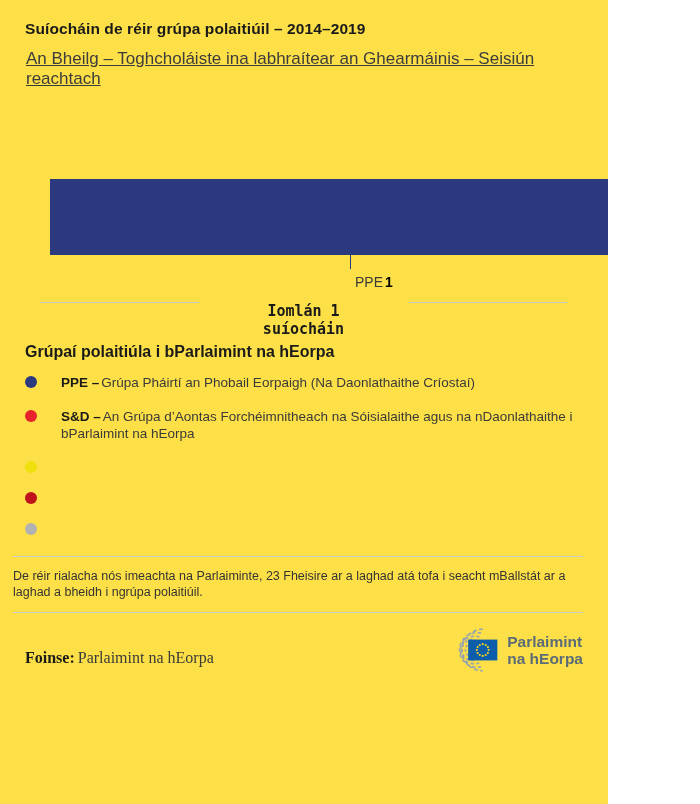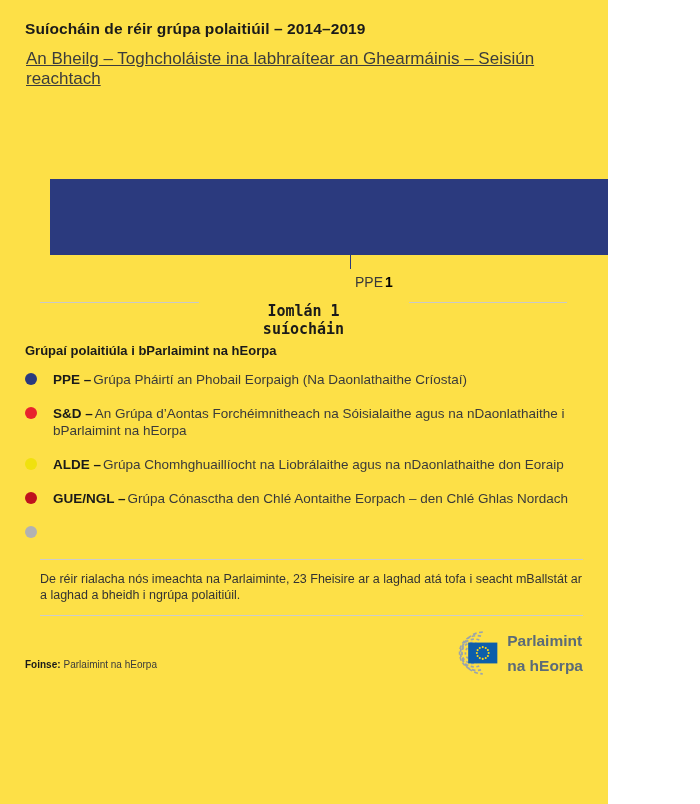--- a/index.html
+++ b/index.html
@@ -42,51 +42,51 @@
   .hline.right { margin-right:1px; }
   .total-text {
     width:210px; text-align:center;
     font-family:"DejaVu Sans Mono", monospace;
     font-weight:700; font-size:15px; line-height:18px; color:#1a1a1a;
     white-space:pre-line;
   }
   
   .legend-heading {
     margin:5px 16px 0 25px;
-    font-size:13px; font-weight:700; color:#1a1a1a;
+    font-size:16px; font-weight:700; color:#1a1a1a;
   }
   .legend { list-style:none; margin:13px 25px 0 25px; }
   .legend li {
     display:flex; align-items:flex-start;
     margin-bottom:17px;
   }
   .dot {
     flex:0 0 12px; width:12px; height:12px; border-radius:50%;
     margin:2px 0 0 0; background:#999;
   }
-  .legend-text { margin-left:16px; font-size:13.5px; line-height:17px; color:#3a3a3a; }
+  .legend-text { margin-left:24px; font-size:13.5px; line-height:17px; color:#3a3a3a; }
   .legend-text b { color:#1a1a1a; font-weight:700; margin-right:2px; }
   
   .footnote {
-    margin:21px 25px 0 40px;
+    margin:21px 25px 0 13px;
     border-top:1px solid #cccccc; border-bottom:1px solid #cccccc;
     padding:11px 0 12px 0;
     font-size:12.5px; line-height:16px; color:#333333;
   }
   
   .source-row {
     display:flex; justify-content:space-between; align-items:flex-end;
     margin:12px 25px 0 25px;
   }
-  .source { font-size:10px; color:#3a3a3a; padding-bottom:8px; }
+  .source { font-size:16px; color:#3a3a3a; padding-bottom:8px;font-family:Liberation Serif, serif; }
   .source b { color:#1a1a1a; font-weight:700; margin-right:3px; }
   .logo { display:flex; align-items:center; }
   .logo-text {
     margin-left:8px;
-    font-size:15.5px; font-weight:700; color:#5b6b78; line-height:25px;
+    font-size:15.5px; font-weight:700; color:#5b6b78; line-height:17px;
     white-space:pre-line;
   }
 </style>
 </head>
 <body>
 
 <div class="page">
 
   <h1 class="page-title">Suíocháin de réir grúpa polaitiúil – 2014–2019</h1>
   <h2 class="page-subtitle">An Bheilg – Toghcholáiste ina labhraítear an Ghearmáinis – Seisiún reachtach</h2>
@@ -114,25 +114,23 @@
     <li>
       <span class="dot" style="background-color: rgb(43, 58, 126);"></span>
       <p class="legend-text"><b>PPE –</b><span>Grúpa Pháirtí an Phobail Eorpaigh (Na Daonlathaithe Críostaí)</span></p>
     </li>
     <li>
       <span class="dot" style="background-color: rgb(232, 35, 45);"></span>
       <p class="legend-text"><b>S&amp;D –</b><span>An Grúpa d’Aontas Forchéimnitheach na Sóisialaithe agus na nDaonlathaithe i bParlaimint na hEorpa</span></p>
     </li>
     <li>
       <span class="dot" style="background-color: rgb(240, 225, 14);"></span>
-      <p class="legend-text"><b>ALDE –</b><span>Grúpa Chomhghuaillíocht na Liobrálaithe agus na nDaonlathaithe don Eoraip</span></p>
     </li>
     <li>
       <span class="dot" style="background-color: rgb(191, 18, 29);"></span>
-      <p class="legend-text"><b>GUE/NGL –</b><span>Grúpa Cónasctha den Chlé Aontaithe Eorpach – den Chlé Ghlas Nordach</span></p>
     </li>
     <li>
       <span class="dot" style="background-color: rgb(178, 178, 178);"></span>
     </li>
   </ul>
 
   <div class="footnote">De réir rialacha nós imeachta na Parlaiminte, 23 Fheisire ar a laghad atá tofa i seacht mBallstát ar a laghad a bheidh i ngrúpa polaitiúil.</div>
 
   <div class="source-row">
     <p class="source"><b>Foinse:</b><span>Parlaimint na hEorpa</span></p>

